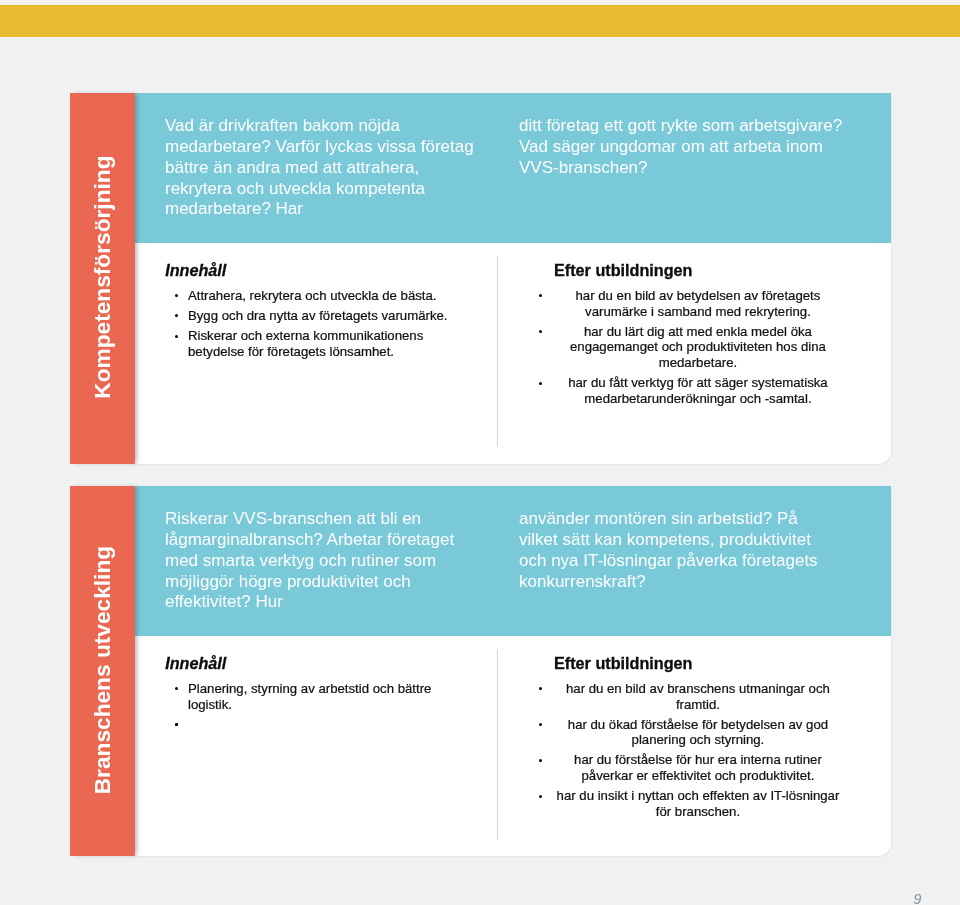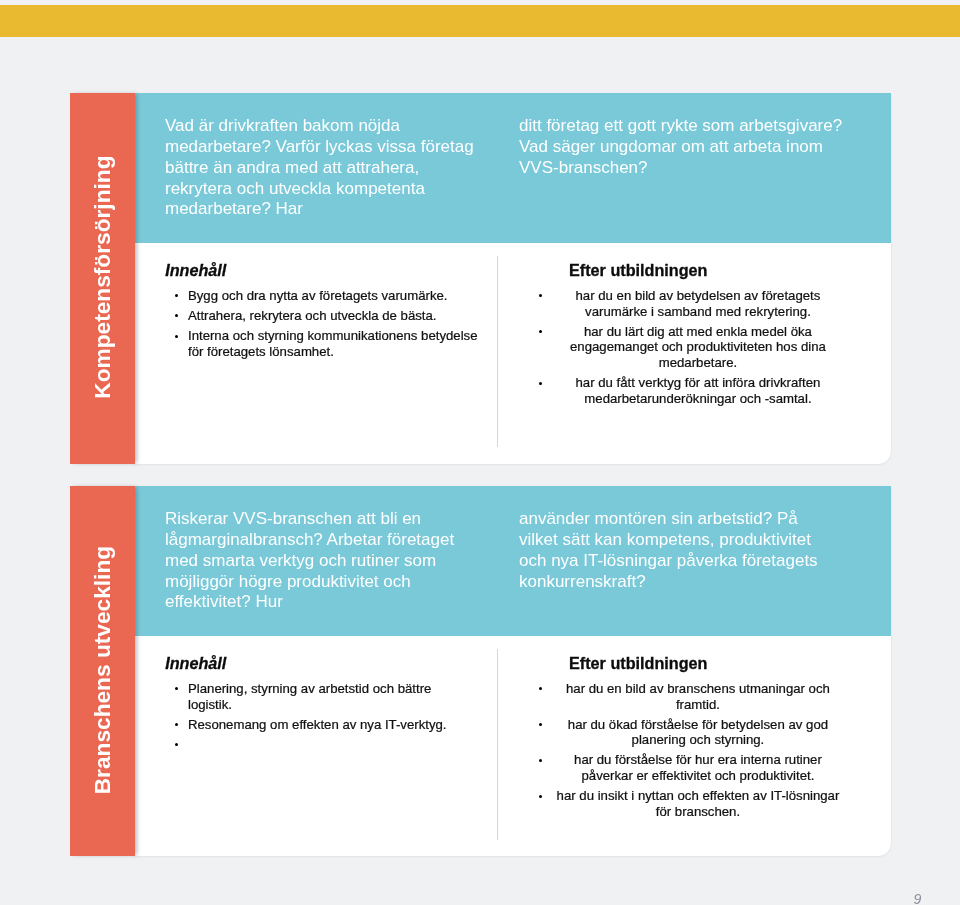--- a/index.html
+++ b/index.html
@@ -19,21 +19,21 @@
   transform:translate(-50%,-50%) rotate(-90deg) translate(0.9px,-0.6px);
   white-space:nowrap;color:#fff;font-size:22.7px;font-weight:bold;}
 .intro{position:absolute;top:23.3px;margin:0;color:#fff;font-size:17px;line-height:20.9px;}
 .intro-left{left:95px;width:325px;}
 .intro-right{left:449px;}
 .card-1 .intro-right{width:330px;}
 .card-2 .intro-right{width:305px;}
 .divider{position:absolute;left:426.5px;top:163.5px;width:1px;height:191px;background:#d6d6d6;}
 .colhead{position:absolute;top:169.4px;margin:0;font-size:16.2px;font-weight:bold;color:#0c0c0c;line-height:16.2px;-webkit-text-stroke:0.3px #0c0c0c;}
 .colhead-left{left:95.2px;font-style:italic;}
-.colhead-right{left:475px;padding-left:24px;}
+.colhead-right{left:460px;padding-left:24px;}
 ul.bullets{position:absolute;top:195.3px;margin:0;padding:0;list-style:none;}
 ul.bullets.left{left:95.9px;width:312px;}
 ul.bullets.right{left:460.4px;width:313px;text-align:center;}
 ul.bullets li{position:relative;padding-left:22.1px;font-size:13.2px;line-height:15.7px;color:#111;margin-bottom:4.4px;-webkit-text-stroke:0.22px #111;}
 ul.bullets li .bullet-dot{position:absolute;left:8.95px;top:6.6px;width:3.0px;height:3.0px;border-radius:50%;background:#000;}
 .pagenum{position:absolute;left:913.5px;top:891.5px;color:#8a9099;font-size:14.1px;font-style:italic;line-height:14.4px;}
 </style>
 </head>
 <body>
 
@@ -45,45 +45,45 @@
     <div class="cardbody"></div>
     <div class="bluehdr"></div>
     <div class="sidetab">
       <span class="sidetab-label">Kompetensförsörjning</span>
     </div>
     <p class="intro intro-left">Vad är drivkraften bakom nöjda medarbetare? Varför lyckas vissa företag bättre än andra med att attrahera, rekrytera och utveckla kompetenta medarbetare? Har</p>
     <p class="intro intro-right">ditt företag ett gott rykte som arbetsgivare? Vad säger ungdomar om att arbeta inom VVS-branschen?</p>
     <div class="divider"></div>
     <h3 class="colhead colhead-left">Innehåll</h3>
     <ul class="bullets left">
+        <li><span class="bullet-dot"></span><span>Attrahera, rekrytera och utveckla de bästa.</span></li>
         <li><span class="bullet-dot"></span><span>Bygg och dra nytta av företagets varumärke.</span></li>
-        <li><span class="bullet-dot"></span><span>Attrahera, rekrytera och utveckla de bästa.</span></li>
-        <li><span class="bullet-dot"></span><span>Interna och styrning kommunikationens betydelse för företagets lönsamhet.</span></li>
+        <li><span class="bullet-dot"></span><span>Riskerar och externa kommunikationens betydelse för företagets lönsamhet.</span></li>
       </ul>
     <h3 class="colhead colhead-right">Efter utbildningen</h3>
     <ul class="bullets right">
         <li><span class="bullet-dot"></span><span>har du en bild av betydelsen av företagets varumärke i samband med rekrytering.</span></li>
         <li><span class="bullet-dot"></span><span>har du lärt dig att med enkla medel öka engagemanget och produktiviteten hos dina medarbetare.</span></li>
-        <li><span class="bullet-dot"></span><span>har du fått verktyg för att införa drivkraften medarbetarunderökningar och -samtal.</span></li>
+        <li><span class="bullet-dot"></span><span>har du fått verktyg för att säger systematiska medarbetarunderökningar och -samtal.</span></li>
       </ul>
   </div>
 
   <div class="card card-2">
     <div class="cardbody"></div>
     <div class="bluehdr"></div>
     <div class="sidetab">
       <span class="sidetab-label">Branschens utveckling</span>
     </div>
     <p class="intro intro-left">Riskerar VVS-branschen att bli en lågmarginalbransch? Arbetar företaget med smarta verktyg och rutiner som möjliggör högre produktivitet och effektivitet? Hur</p>
     <p class="intro intro-right">använder montören sin arbetstid? På vilket sätt kan kompetens, produktivitet och nya IT-lösningar påverka företagets konkurrenskraft?</p>
     <div class="divider"></div>
     <h3 class="colhead colhead-left">Innehåll</h3>
     <ul class="bullets left">
         <li><span class="bullet-dot"></span><span>Planering, styrning av arbetstid och bättre logistik.</span></li>
-        <li><span class="bullet-dot"></span><span>Resonemang om effekten av nya IT-verktyg.</span></li>
+        <li><span class="bullet-dot"></span></li>
         <li><span class="bullet-dot"></span></li>
       </ul>
     <h3 class="colhead colhead-right">Efter utbildningen</h3>
     <ul class="bullets right">
         <li><span class="bullet-dot"></span><span>har du en bild av branschens utmaningar och framtid.</span></li>
         <li><span class="bullet-dot"></span><span>har du ökad förståelse för betydelsen av god planering och styrning.</span></li>
         <li><span class="bullet-dot"></span><span>har du förståelse för hur era interna rutiner påverkar er effektivitet och produktivitet.</span></li>
         <li><span class="bullet-dot"></span><span>har du insikt i nyttan och effekten av IT-lösningar för branschen.</span></li>
       </ul>
   </div>

